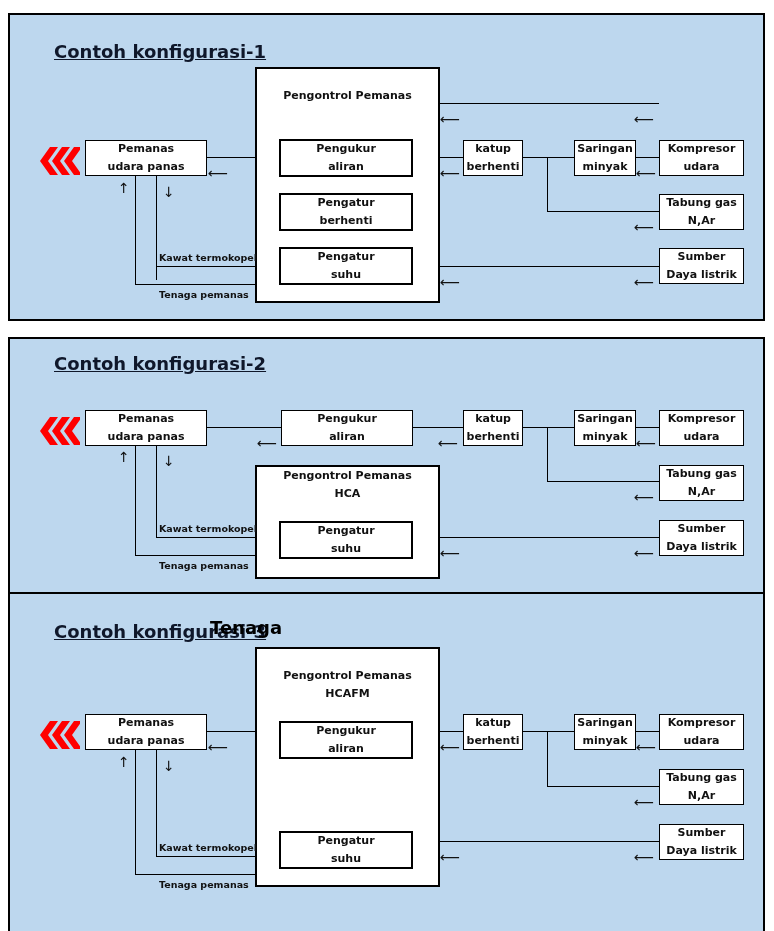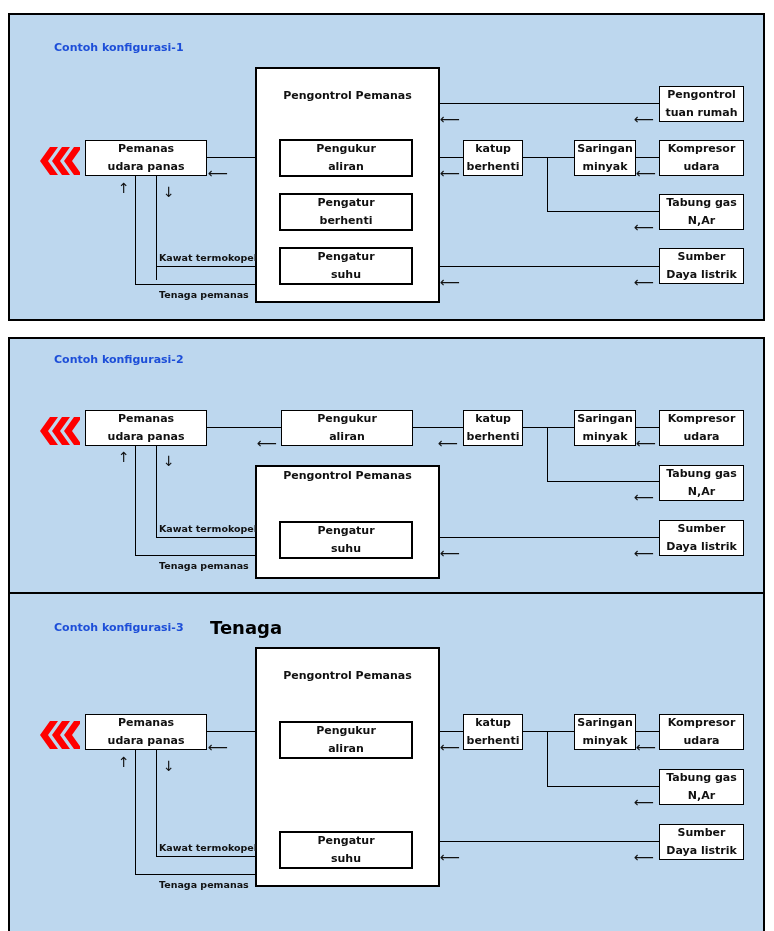--- a/index.html
+++ b/index.html
@@ -3,21 +3,21 @@
 <meta charset="utf-8">
 <style>
   html, body { margin:0; padding:0; background:#ffffff; }
   body { width:774px; height:931px; position:relative; overflow:hidden;
          font-family:"DejaVu Sans", sans-serif; }
   .panel { position:absolute; left:8px; width:757px; background:#bdd7ee;
            border:2px solid #000; box-sizing:border-box; }
   .p1 { top:13px; height:308px; }
   .p2 { top:337px; height:260px; }
   .p3 { top:592px; height:344px; }
-  .cfg { position:absolute; font-size:11px; font-weight:bold; color:#1d4ed8; }
+  .cfg { position:absolute; font-size:18px; font-weight:bold; color:#0f172a;text-decoration:underline; }
   .title { position:absolute; font-size:18px; font-weight:bold; color:#000; }
   .box { position:absolute; background:#fff; border:1px solid #000; box-sizing:border-box;
          display:flex; flex-direction:column; align-items:center; justify-content:center;
          font-size:11px; font-weight:bold; line-height:18px; text-align:center; color:#111; }
   .box.thick { border:2px solid #000; }
   .ctrl { position:absolute; background:#fff; border:2px solid #000; box-sizing:border-box; }
   .ctrl-title { position:absolute; left:0; right:0; text-align:center; font-size:11px;
                 font-weight:bold; line-height:18px; color:#111; }
   .hl { position:absolute; height:0; border-top:1px solid #000; }
   .vl { position:absolute; width:0; border-left:1px solid #000; }
@@ -62,24 +62,20 @@
   <div class="arr" style="left:198px;top:151px;">⟵</div>
   <div class="arr" style="left:108px;top:166px;">↑</div>
   <div class="arr" style="left:153px;top:170px;">↓</div>
   <div class="vl" style="left:146px;top:161px;height:104px;"></div>
   <div class="hl" style="left:146px;top:251px;width:99px;"></div>
   <div class="lbl" style="left:149px;top:237px;">Kawat termokopel</div>
   <div class="vl" style="left:125px;top:161px;height:109px;"></div>
   <div class="hl" style="left:125px;top:269px;width:120px;"></div>
   <div class="lbl" style="left:149px;top:274px;">Tenaga pemanas</div>
 
-  <div class="box" style="left:649px;top:71px;width:85px;height:36px;">
-    <span>Pengontrol</span>
-    <span>tuan rumah</span>
-  </div>
   <div class="hl" style="left:430px;top:88px;width:219px;"></div>
   <div class="arr" style="left:430px;top:97px;">⟵</div>
   <div class="arr" style="left:624px;top:97px;">⟵</div>
 
   <div class="box" style="left:453px;top:125px;width:60px;height:36px;">
     <span>katup</span>
     <span>berhenti</span>
   </div>
   <div class="hl" style="left:430px;top:142px;width:23px;"></div>
   <div class="arr" style="left:430px;top:151px;">⟵</div>
@@ -131,20 +127,21 @@
 
   <div class="box" style="left:271px;top:71px;width:132px;height:36px;">
     <span>Pengukur</span>
     <span>aliran</span>
   </div>
   <div class="hl" style="left:403px;top:88px;width:50px;"></div>
   <div class="arr" style="left:428px;top:97px;">⟵</div>
 
   <div class="ctrl" style="left:245px;top:126px;width:185px;height:114px;">
     <div class="ctrl-title" style="top:0px;">Pengontrol Pemanas</div>
+    <div class="ctrl-title" style="top:18px;">HCA</div>
     <div class="box thick" style="left:22px;top:54px;width:134px;height:38px;">
       <span>Pengatur</span>
       <span>suhu</span>
     </div>
   </div>
 
   <div class="arr" style="left:108px;top:111px;">↑</div>
   <div class="arr" style="left:153px;top:115px;">↓</div>
   <div class="vl" style="left:146px;top:107px;height:92px;"></div>
   <div class="hl" style="left:146px;top:198px;width:99px;"></div>
@@ -196,20 +193,21 @@
     <polygon points="36,2 44,2 34,16 44,30 36,30 26,16" fill="#ff0000"></polygon>
   </svg>
 
   <div class="box" style="left:75px;top:120px;width:122px;height:36px;">
     <span>Pemanas</span>
     <span>udara panas</span>
   </div>
 
   <div class="ctrl" style="left:245px;top:53px;width:185px;height:240px;">
     <div class="ctrl-title" style="top:18px;">Pengontrol Pemanas</div>
+    <div class="ctrl-title" style="top:36px;">HCAFM</div>
     <div class="box thick" style="left:22px;top:72px;width:134px;height:38px;">
       <span>Pengukur</span>
       <span>aliran</span>
     </div>
     <div class="box thick" style="left:22px;top:182px;width:134px;height:38px;">
       <span>Pengatur</span>
       <span>suhu</span>
     </div>
   </div>
 

